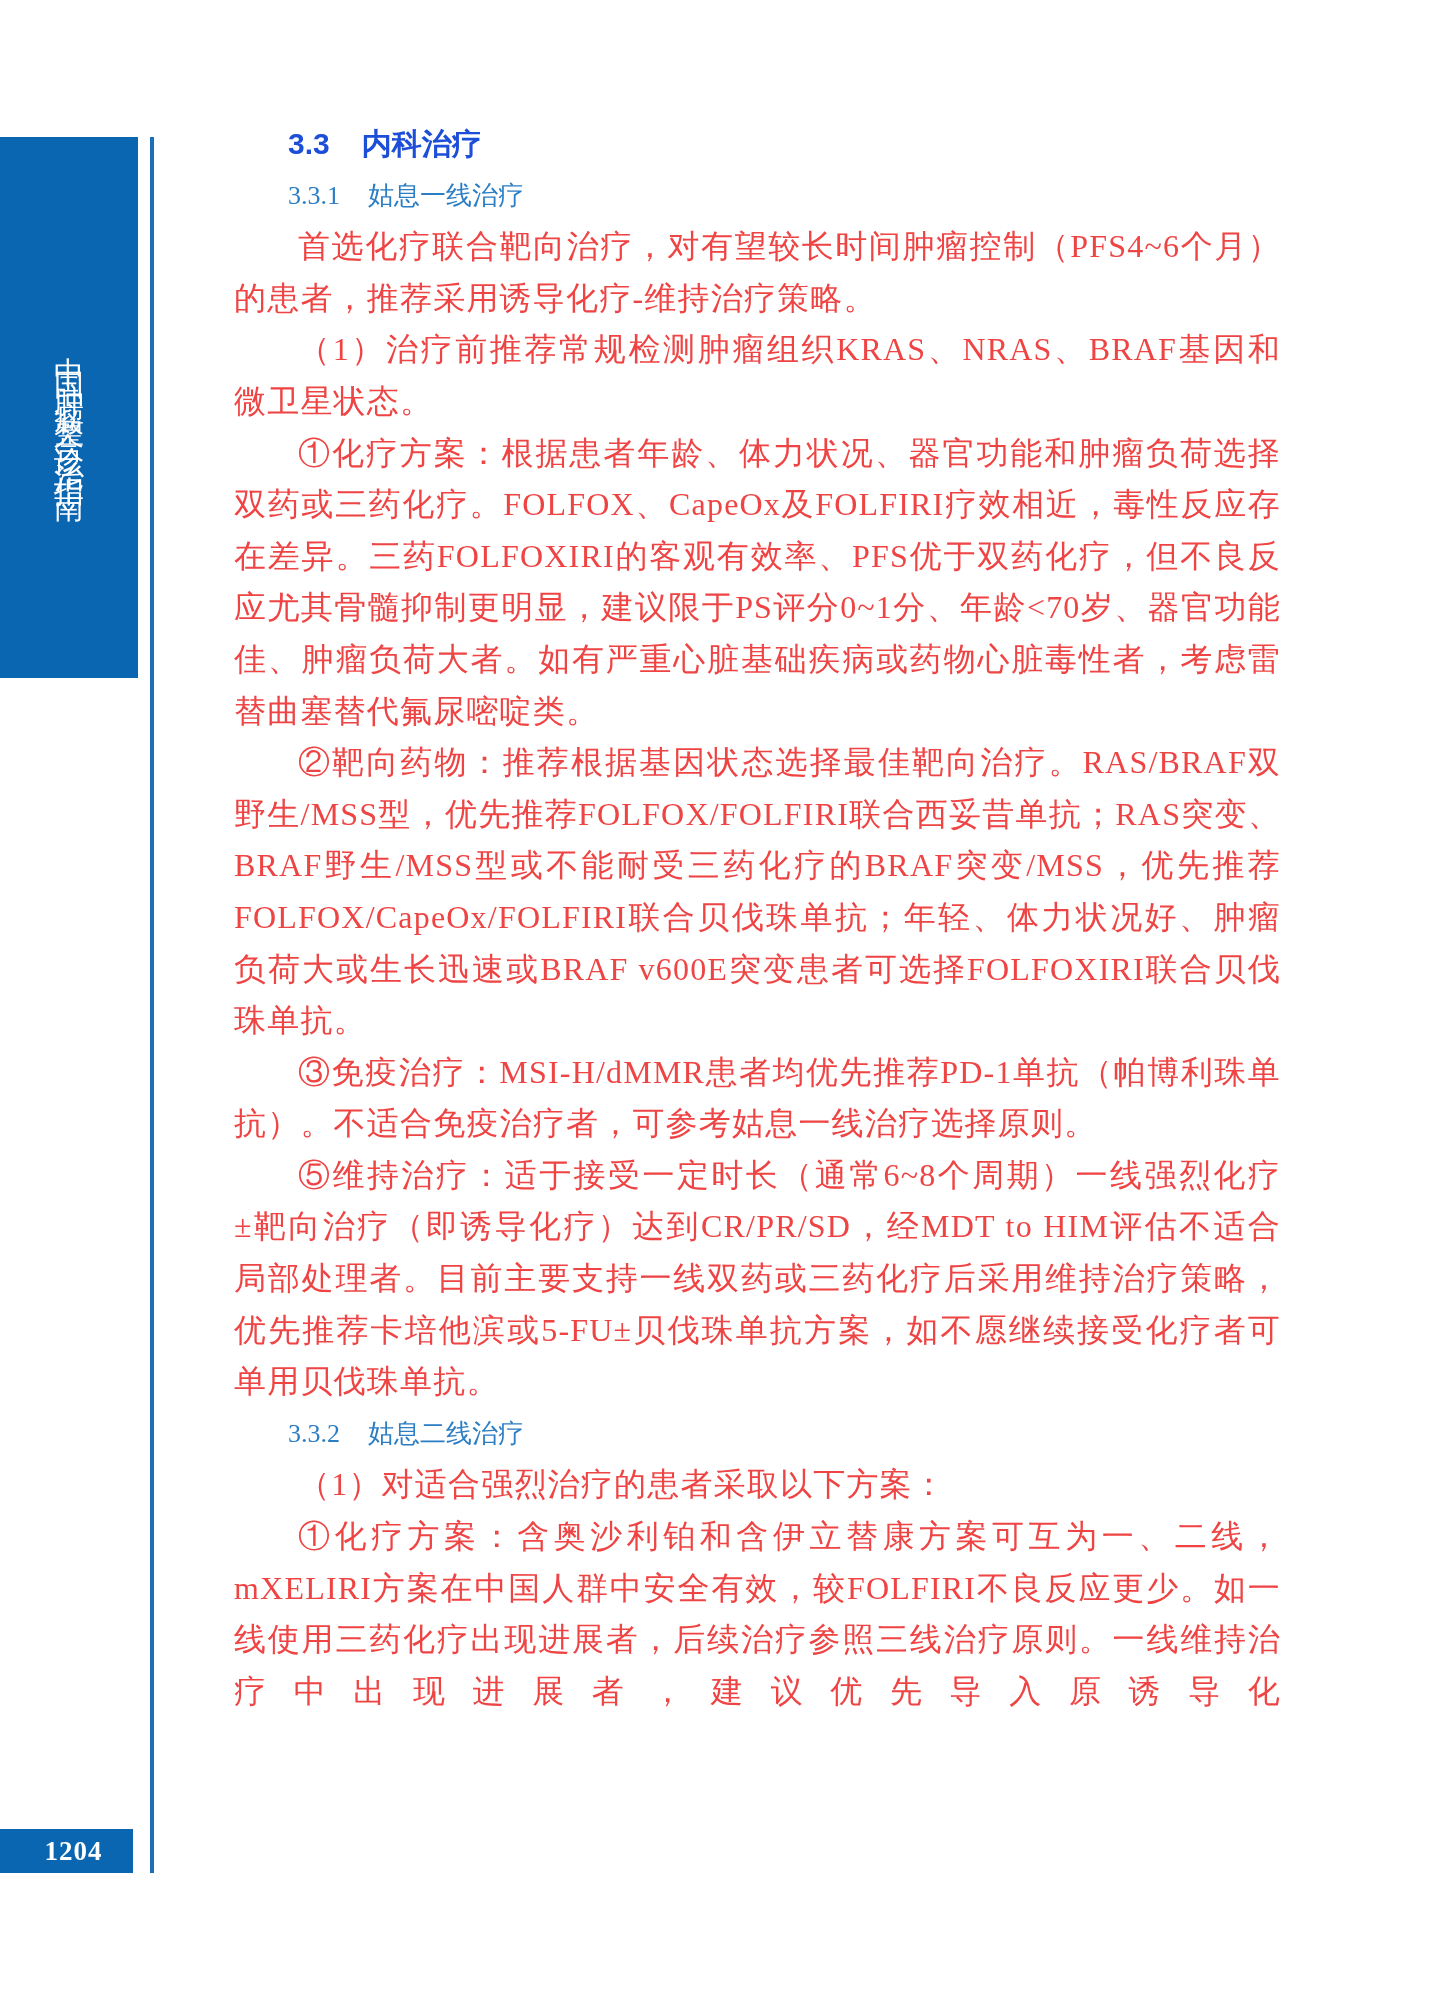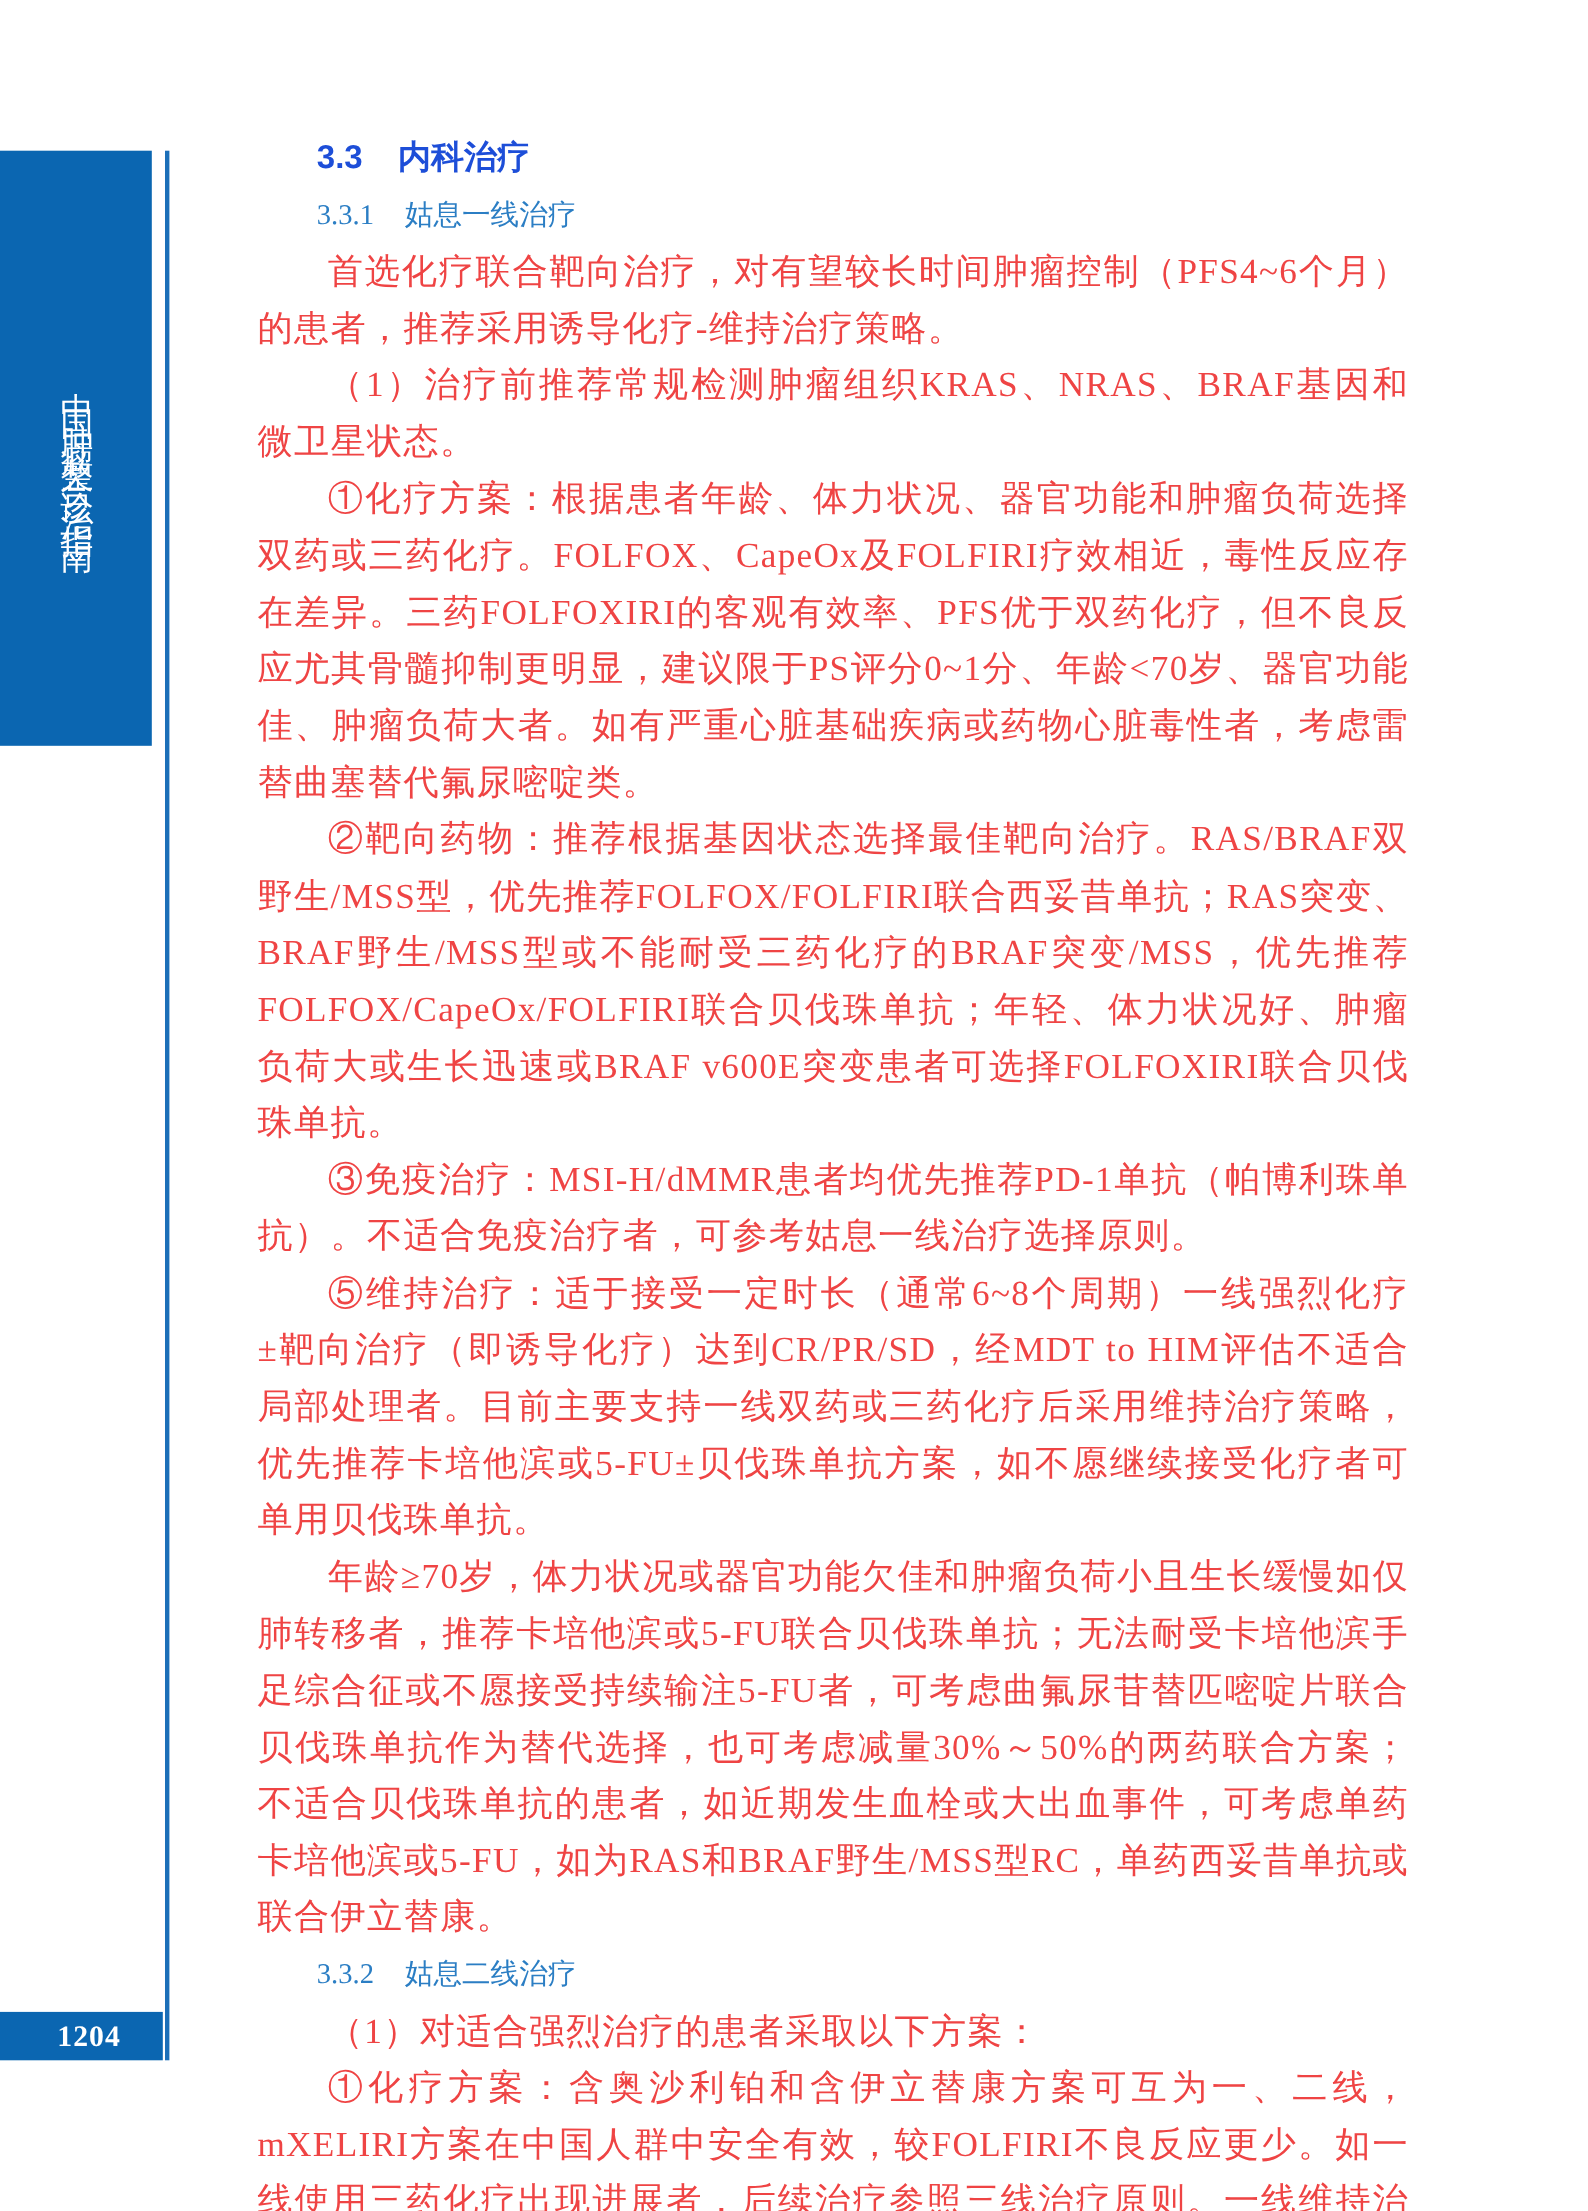--- a/index.html
+++ b/index.html
@@ -38,21 +38,21 @@
     position: absolute;
     left: 150px; top: 137px;
     width: 4px; height: 1736px;
     background: #1c6fb8;
   }
 
   
   .pagenum-box {
     position: absolute;
     left: 0; top: 1829px;
-    width: 148px; height: 44px;
+    width: 133px; height: 44px;
     background: #0b66b1;
     display: flex;
     align-items: center;
     justify-content: center;
     padding-left: 14px;
     box-sizing: border-box;
   }
   .pagenum-box span {
     color: #ffffff;
     font-family: "Liberation Serif", "DejaVu Serif", serif;
@@ -113,19 +113,18 @@
 
   <main class="content">
       <div class="h1"><span class="hnum">3.3</span><span class="htitle">内科治疗</span></div>
       <div class="h2"><span class="hnum">3.3.1</span><span class="htitle">姑息一线治疗</span></div>
       <p class="para">首选化疗联合靶向治疗，对有望较长时间肿瘤控制（PFS4~6个月）的患者，推荐采用诱导化疗-维持治疗策略。</p>
       <p class="para">（1）治疗前推荐常规检测肿瘤组织KRAS、NRAS、BRAF基因和微卫星状态。</p>
       <p class="para">①化疗方案：根据患者年龄、体力状况、器官功能和肿瘤负荷选择双药或三药化疗。FOLFOX、CapeOx及FOLFIRI疗效相近，毒性反应存在差异。三药FOLFOXIRI的客观有效率、PFS优于双药化疗，但不良反应尤其骨髓抑制更明显，建议限于PS评分0~1分、年龄&lt;70岁、器官功能佳、肿瘤负荷大者。如有严重心脏基础疾病或药物心脏毒性者，考虑雷替曲塞替代氟尿嘧啶类。</p>
       <p class="para">②靶向药物：推荐根据基因状态选择最佳靶向治疗。RAS/BRAF双野生/MSS型，优先推荐FOLFOX/FOLFIRI联合西妥昔单抗；RAS突变、BRAF野生/MSS型或不能耐受三药化疗的BRAF突变/MSS，优先推荐FOLFOX/CapeOx/FOLFIRI联合贝伐珠单抗；年轻、体力状况好、肿瘤负荷大或生长迅速或BRAF v600E突变患者可选择FOLFOXIRI联合贝伐珠单抗。</p>
       <p class="para">③免疫治疗：MSI-H/dMMR患者均优先推荐PD-1单抗（帕博利珠单抗）。不适合免疫治疗者，可参考姑息一线治疗选择原则。</p>
       <p class="para">⑤维持治疗：适于接受一定时长（通常6~8个周期）一线强烈化疗±靶向治疗（即诱导化疗）达到CR/PR/SD，经MDT to HIM评估不适合局部处理者。目前主要支持一线双药或三药化疗后采用维持治疗策略，优先推荐卡培他滨或5-FU±贝伐珠单抗方案，如不愿继续接受化疗者可单用贝伐珠单抗。</p>
-      <p class="para">年龄≥70岁，体力状况或器官功能欠佳和肿瘤负荷小且生长缓慢如仅肺转移者，推荐卡培他滨或5-FU联合贝伐珠单抗；无法耐受卡培他滨手足综合征或不愿接受持续输注5-FU者，可考虑曲氟尿苷替匹嘧啶片联合贝伐珠单抗作为替代选择，也可考虑减量30%～50%的两药联合方案；不适合贝伐珠单抗的患者，如近期发生血栓或大出血事件，可考虑单药卡培他滨或5-FU，如为RAS和BRAF野生/MSS型RC，单药西妥昔单抗或联合伊立替康。</p>
       <div class="h2"><span class="hnum">3.3.2</span><span class="htitle">姑息二线治疗</span></div>
       <p class="para">（1）对适合强烈治疗的患者采取以下方案：</p>
       <p class="para continues">①化疗方案：含奥沙利铂和含伊立替康方案可互为一、二线，mXELIRI方案在中国人群中安全有效，较FOLFIRI不良反应更少。如一线使用三药化疗出现进展者，后续治疗参照三线治疗原则。一线维持治疗中出现进展者，建议优先导入原诱导化</p>
     </main>
 
 </div>
 
 </body></html>

